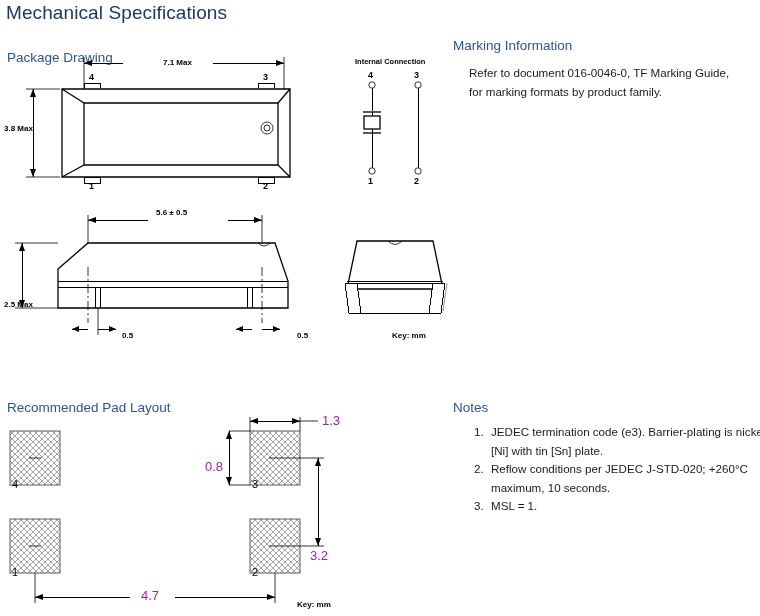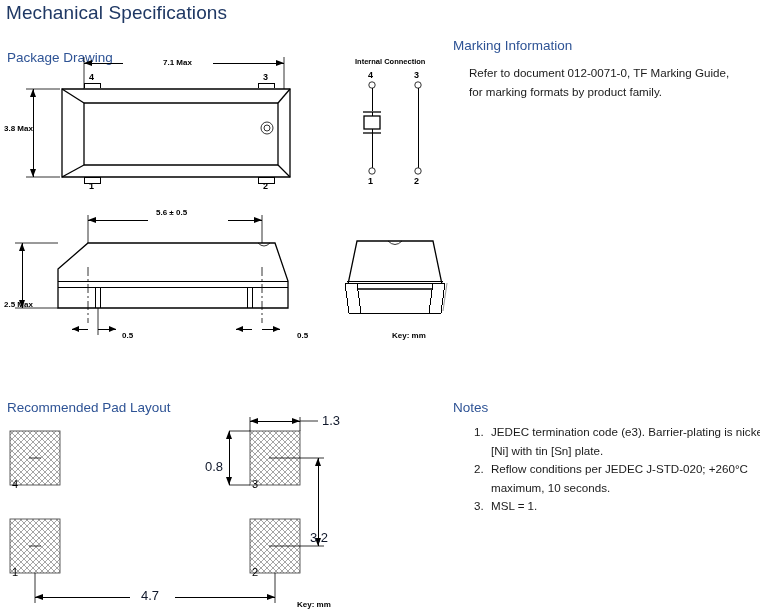--- a/index.html
+++ b/index.html
@@ -77,21 +77,21 @@
     white-space: nowrap;
   }
   .ic-title {
     font-size: 7.5px;
     font-weight: bold;
     color: #000;
     white-space: nowrap;
   }
   .pad-dim {
     font-size: 13px;
-    color: #0f172a;
+    color: #a21caf;
     white-space: nowrap;
   }
   .pad-num {
     font-size: 11px;
     color: #000;
     white-space: nowrap;
   }
   svg { display: block; overflow: visible; }
   .ln { stroke: #000; stroke-width: 1; fill: none; shape-rendering: crispEdges; }
   .ln-thin { stroke: #000; stroke-width: 0.8; fill: none; }
@@ -177,21 +177,21 @@
     <line class="ln" x1="68" y1="20" x2="68" y2="100"></line>
     <circle class="ln-thin fill-w" cx="68" cy="103" r="3.2"></circle>
   </svg>
 </div>
 <div class="abs pin-text" style="left:368px; top:70px;">4</div>
 <div class="abs pin-text" style="left:414px; top:70px;">3</div>
 <div class="abs pin-text" style="left:368px; top:176px;">1</div>
 <div class="abs pin-text" style="left:414px; top:176px;">2</div>
 
 <div class="abs section-head" id="h-marking">Marking Information</div>
-<div class="abs marking-body">Refer to document 012-0071-0, TF Marking Guide, for marking formats by product family.</div>
+<div class="abs marking-body">Refer to document 016-0046-0, TF Marking Guide, for marking formats by product family.</div>
 
 <div class="abs" style="left:0px; top:205px; width:330px; height:145px;">
   <svg width="330" height="145" viewBox="0 0 330 145">
 
     <line class="ln" x1="88" y1="15" x2="148" y2="15"></line>
     <line class="ln" x1="228" y1="15" x2="262" y2="15"></line>
     <path d="M88 15 L96 12 L96 18 Z" fill="#000"></path>
     <path d="M262 15 L254 12 L254 18 Z" fill="#000"></path>
     <line class="ln-thin" x1="88" y1="10" x2="88" y2="42"></line>
     <line class="ln-thin" x1="262" y1="10" x2="262" y2="42"></line>
@@ -301,21 +301,21 @@
     <path d="M275 182 L267 179 L267 185 Z" fill="#000"></path>
   </svg>
 </div>
 <div class="abs pad-num" style="left:12px; top:478px;">4</div>
 <div class="abs pad-num" style="left:252px; top:478px;">3</div>
 <div class="abs pad-num" style="left:12px; top:566px;">1</div>
 <div class="abs pad-num" style="left:252px; top:566px;">2</div>
 
 <div class="abs pad-dim" style="left:322px; top:413px;">1.3</div>
 <div class="abs pad-dim" style="left:205px; top:459px;">0.8</div>
-<div class="abs pad-dim" style="left:310px; top:530px;text-align:center;">3.2</div>
+<div class="abs pad-dim" style="left:310px; top:548px;text-align:center;">3.2</div>
 <div class="abs pad-dim" style="left:141px; top:588px;">4.7</div>
 <div class="abs key-text" style="left:297px; top:600px;">Key:  mm</div>
 
 <div class="abs section-head" id="h-notes">Notes</div>
 <ol class="abs notes-list">
   <li>JEDEC termination code (e3).  Barrier-plating is nickel [Ni] with tin [Sn] plate.</li>
   <li>Reflow conditions per JEDEC J-STD-020; +260°C maximum, 10 seconds.</li>
   <li>MSL = 1.</li>
 </ol>
 

